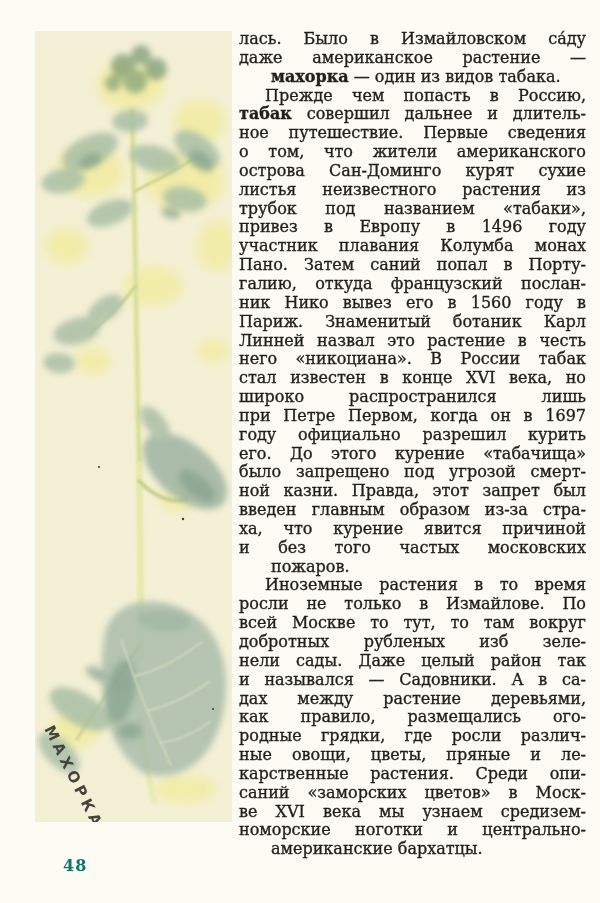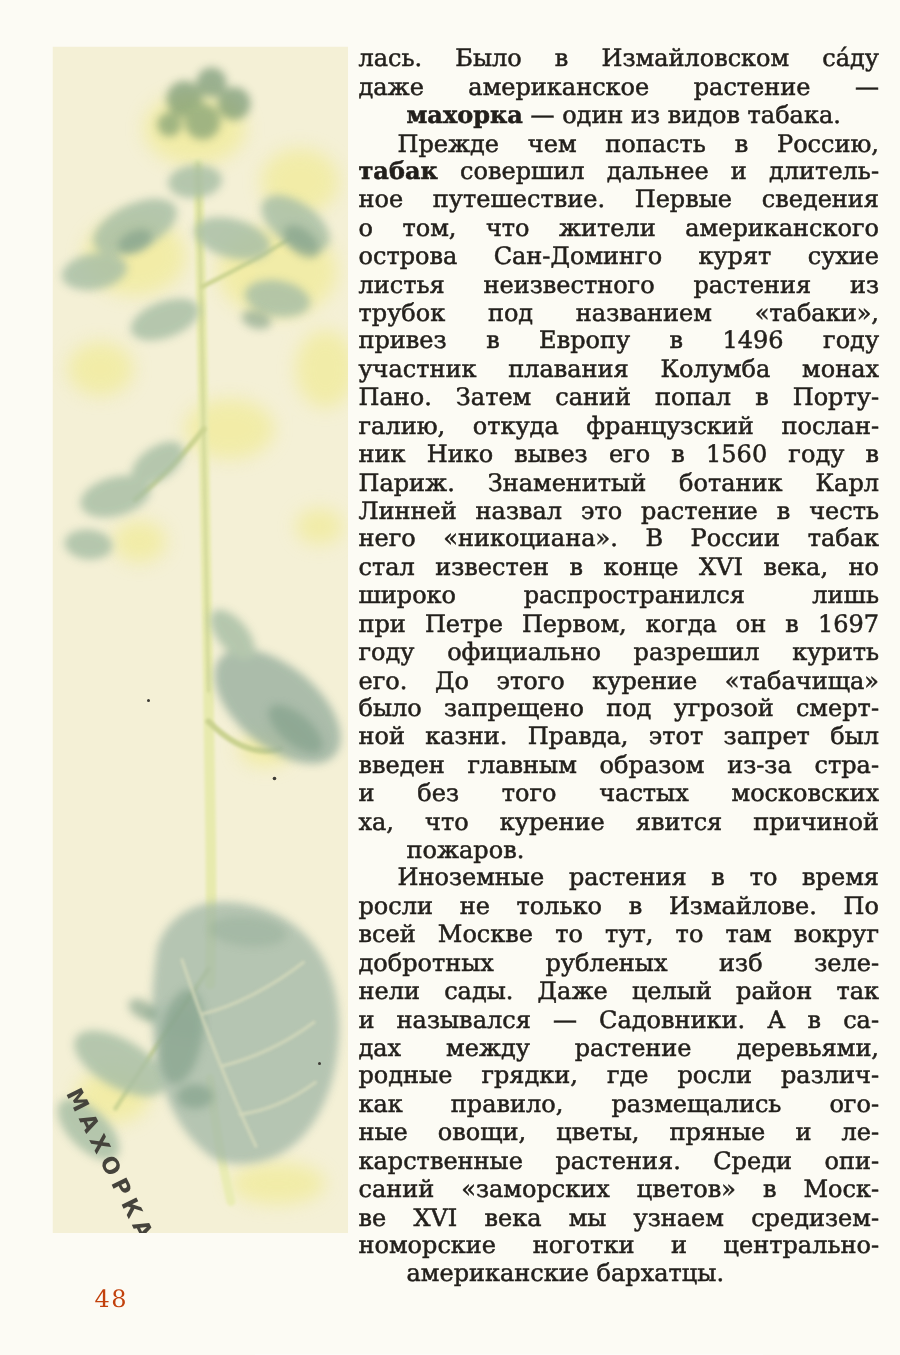--- a/index.html
+++ b/index.html
@@ -22,21 +22,21 @@
   }
   .line{
     text-align:justify;
     text-align-last:justify;
   }
   .line.end{text-align-last:left;margin-left:32px;}
   .line.indent{text-indent:26px;}
   .b{font-weight:bold;}
   .pageno{
     position:absolute;left:63px;top:856px;
-    font-size:16px;font-weight:normal;color:#c2410c;
+    font-size:16px;font-weight:bold;color:#0f766e;
     letter-spacing:1px;
   }
 </style>
 </head>
 <body>
 
 <div class="page">
 
   <div class="illustration">
     <svg viewBox="0 0 197 791" preserveAspectRatio="none">
@@ -154,32 +154,32 @@
       <div class="line"><span>Линней назвал это растение в честь</span></div>
       <div class="line"><span>него «никоциана». В России табак</span></div>
       <div class="line"><span>стал известен в конце XVI века, но</span></div>
       <div class="line"><span>широко распространился лишь</span></div>
       <div class="line"><span>при Петре Первом, когда он в 1697</span></div>
       <div class="line"><span>году официально разрешил курить</span></div>
       <div class="line"><span>его. До этого курение «табачища»</span></div>
       <div class="line"><span>было запрещено под угрозой смерт-</span></div>
       <div class="line"><span>ной казни. Правда, этот запрет был</span></div>
       <div class="line"><span>введен главным образом из-за стра-</span></div>
+      <div class="line"><span>ха, что курение явится причиной</span></div>
       <div class="line"><span>и без того частых московских</span></div>
-      <div class="line"><span>ха, что курение явится причиной</span></div>
       <div class="line end"><span>пожаров.</span></div>
       <div class="line indent"><span>Иноземные растения в то время</span></div>
       <div class="line"><span>росли не только в Измайлове. По</span></div>
       <div class="line"><span>всей Москве то тут, то там вокруг</span></div>
       <div class="line"><span>добротных рубленых изб зеле-</span></div>
       <div class="line"><span>нели сады. Даже целый район так</span></div>
       <div class="line"><span>и назывался — Садовники. А в са-</span></div>
       <div class="line"><span>дах между растение деревьями,</span></div>
+      <div class="line"><span>как правило, размещались ого-</span></div>
       <div class="line"><span>родные грядки, где росли различ-</span></div>
-      <div class="line"><span>как правило, размещались ого-</span></div>
       <div class="line"><span>ные овощи, цветы, пряные и ле-</span></div>
       <div class="line"><span>карственные растения. Среди опи-</span></div>
       <div class="line"><span>саний «заморских цветов» в Моск-</span></div>
       <div class="line"><span>ве XVI века мы узнаем средизем-</span></div>
       <div class="line"><span>номорские ноготки и центрально-</span></div>
       <div class="line end"><span>американские бархатцы.</span></div>
     </div>
 
   <div class="pageno">48</div>
 

